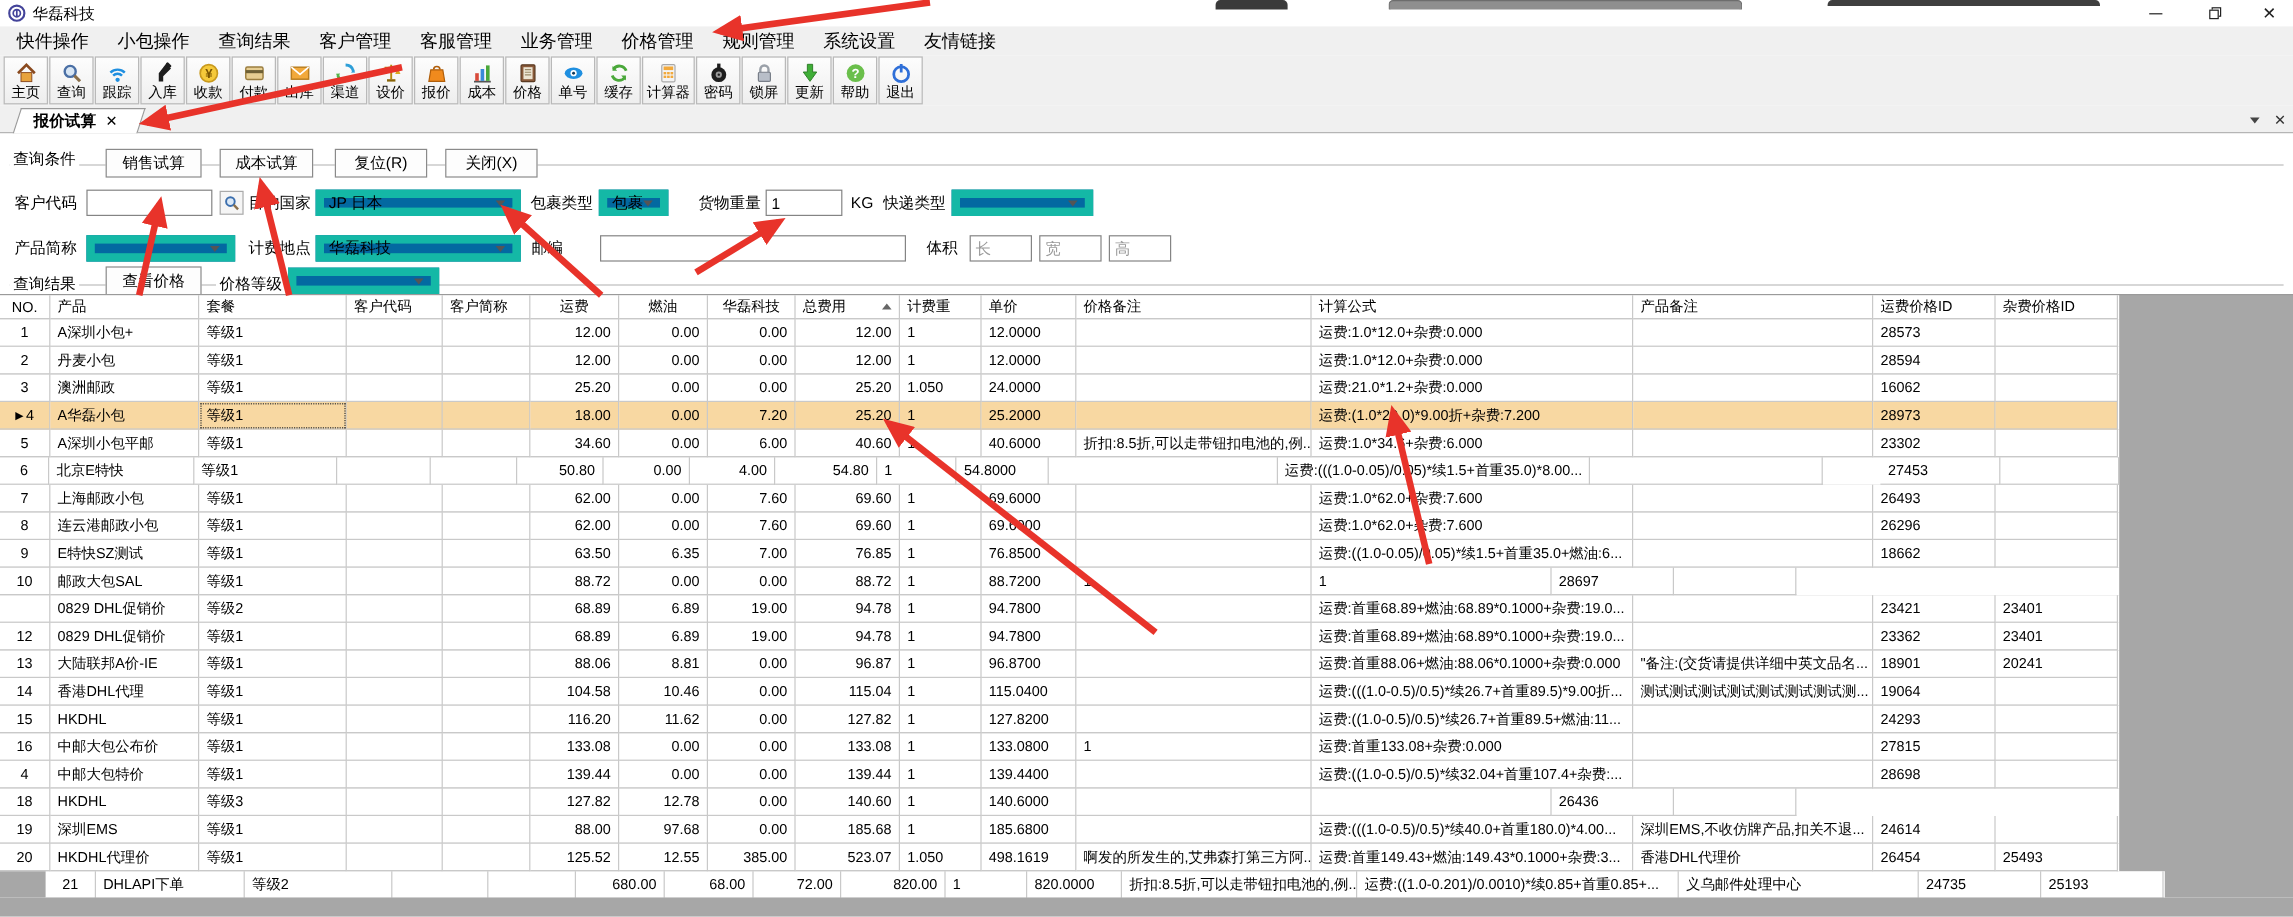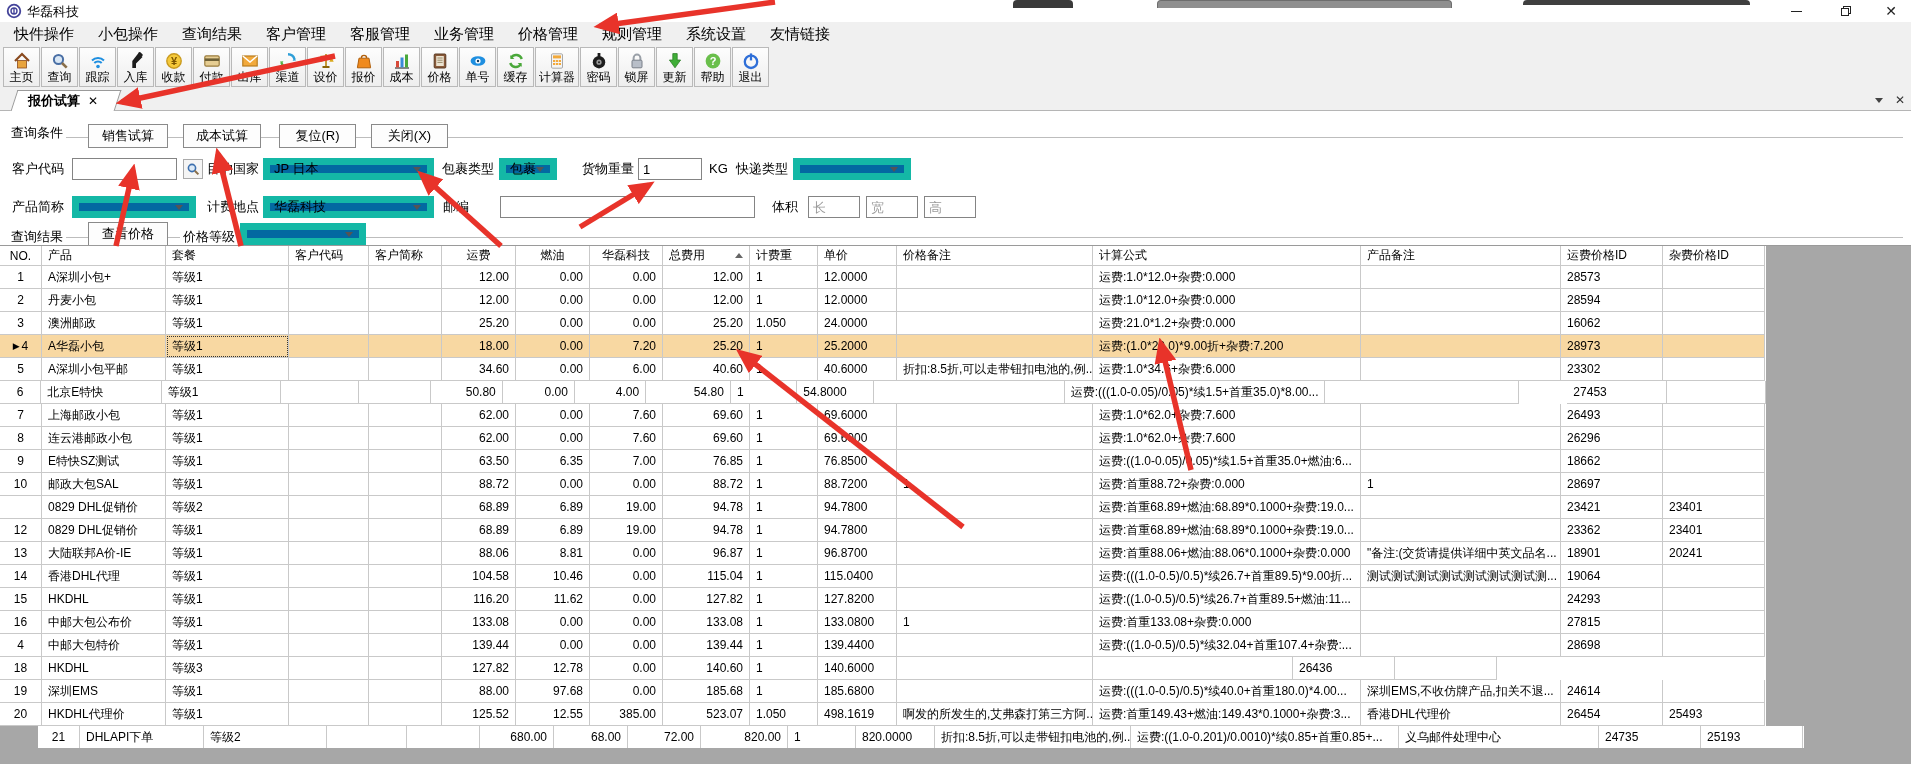--- a/index.html
+++ b/index.html
@@ -548,21 +548,20 @@
         <div class="gcell l" style="width: 123px;">等级1</div>
         <div class="gcell l" style="width: 80px;"></div>
         <div class="gcell l" style="width: 73px;"></div>
         <div class="gcell r" style="width: 74px;">88.72</div>
         <div class="gcell r" style="width: 74px;">0.00</div>
         <div class="gcell r" style="width: 73px;">0.00</div>
         <div class="gcell r" style="width: 87px;">88.72</div>
         <div class="gcell l" style="width: 68px;">1</div>
         <div class="gcell l" style="width: 79px;">88.7200</div>
         <div class="gcell l" style="width: 196px;">1</div>
-        <div class="gcell l" style="width: 268px;">运费:首重88.72+杂费:0.000</div>
         <div class="gcell l" style="width: 200px;">1</div>
         <div class="gcell l" style="width: 102px;">28697</div>
         <div class="gcell l" style="width: 102px;"></div>
       </div>
       <div class="grow" style="height: 23px; width: 1766px;">
         <div class="gcell c" style="width: 42px;"></div>
         <div class="gcell l" style="width: 124px;">0829 DHL促销价</div>
         <div class="gcell l" style="width: 123px;">等级2</div>
         <div class="gcell l" style="width: 80px;"></div>
         <div class="gcell l" style="width: 73px;"></div>

